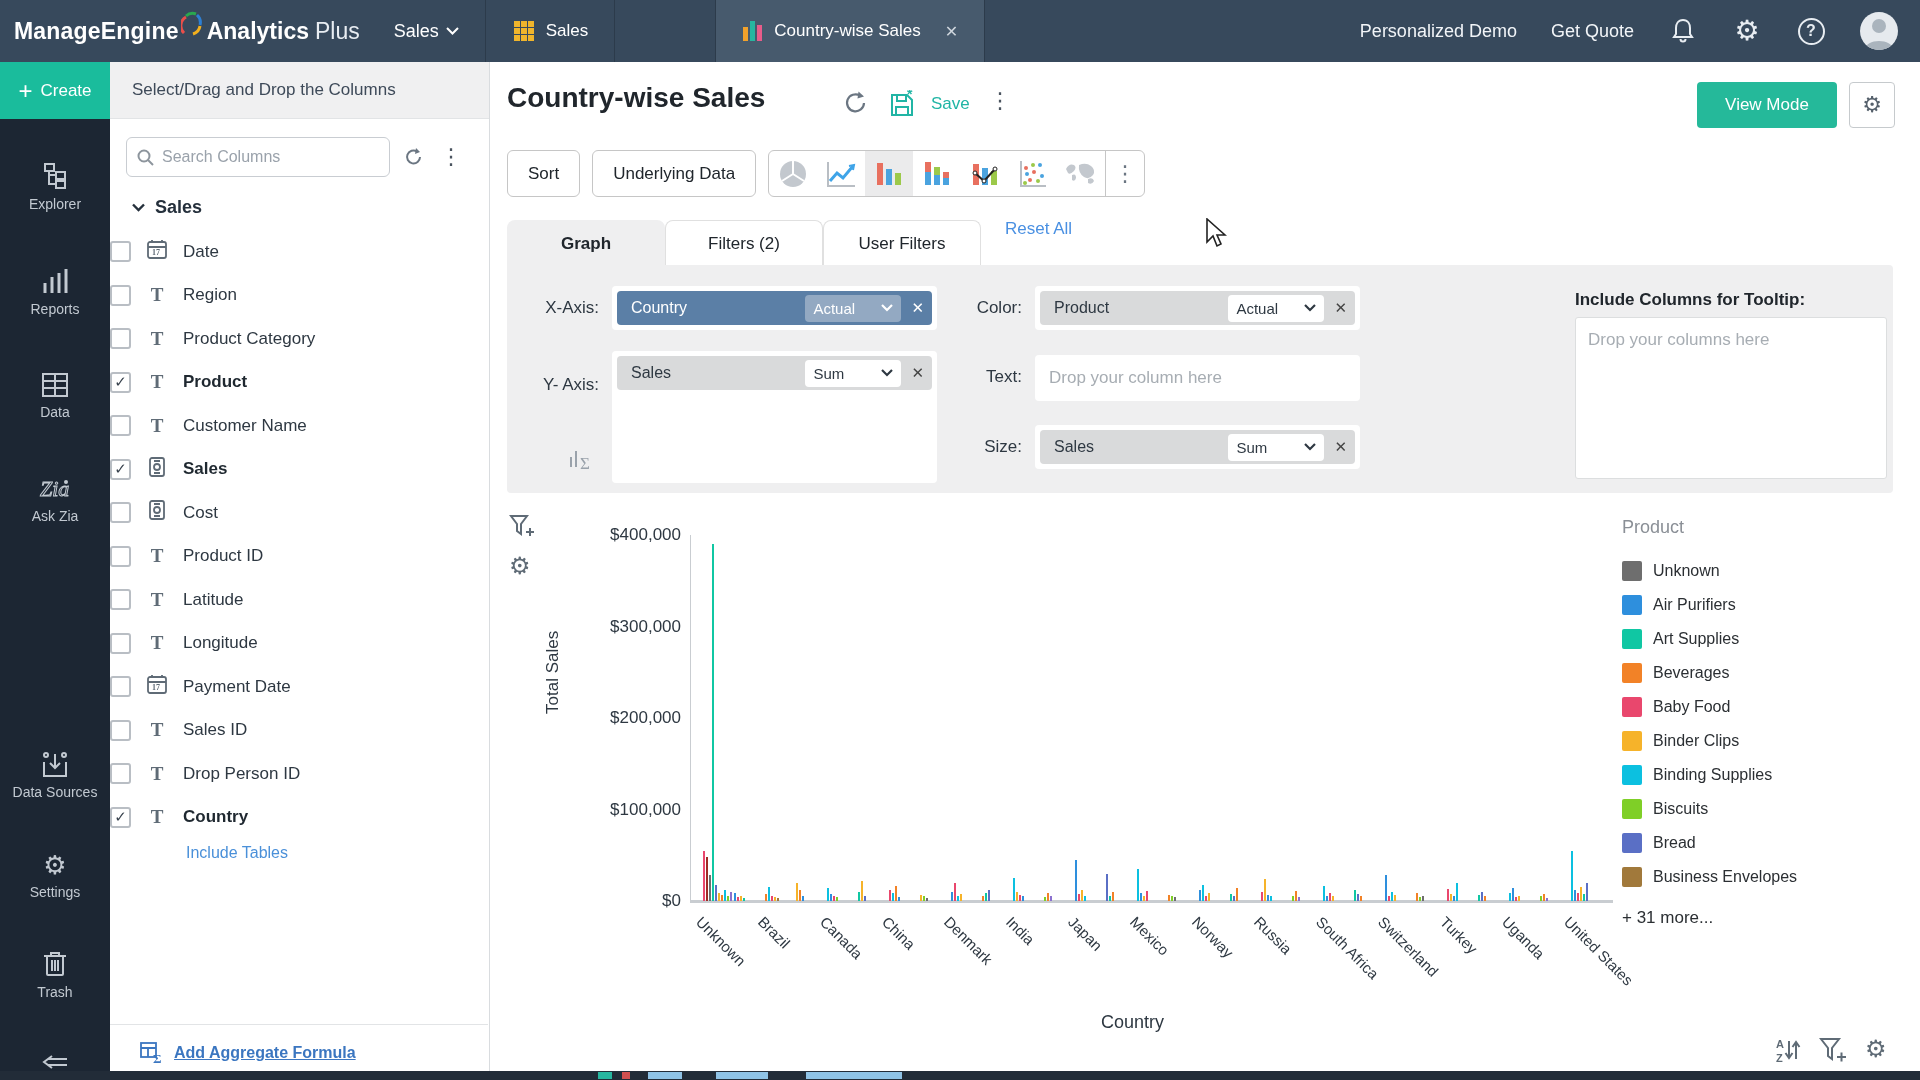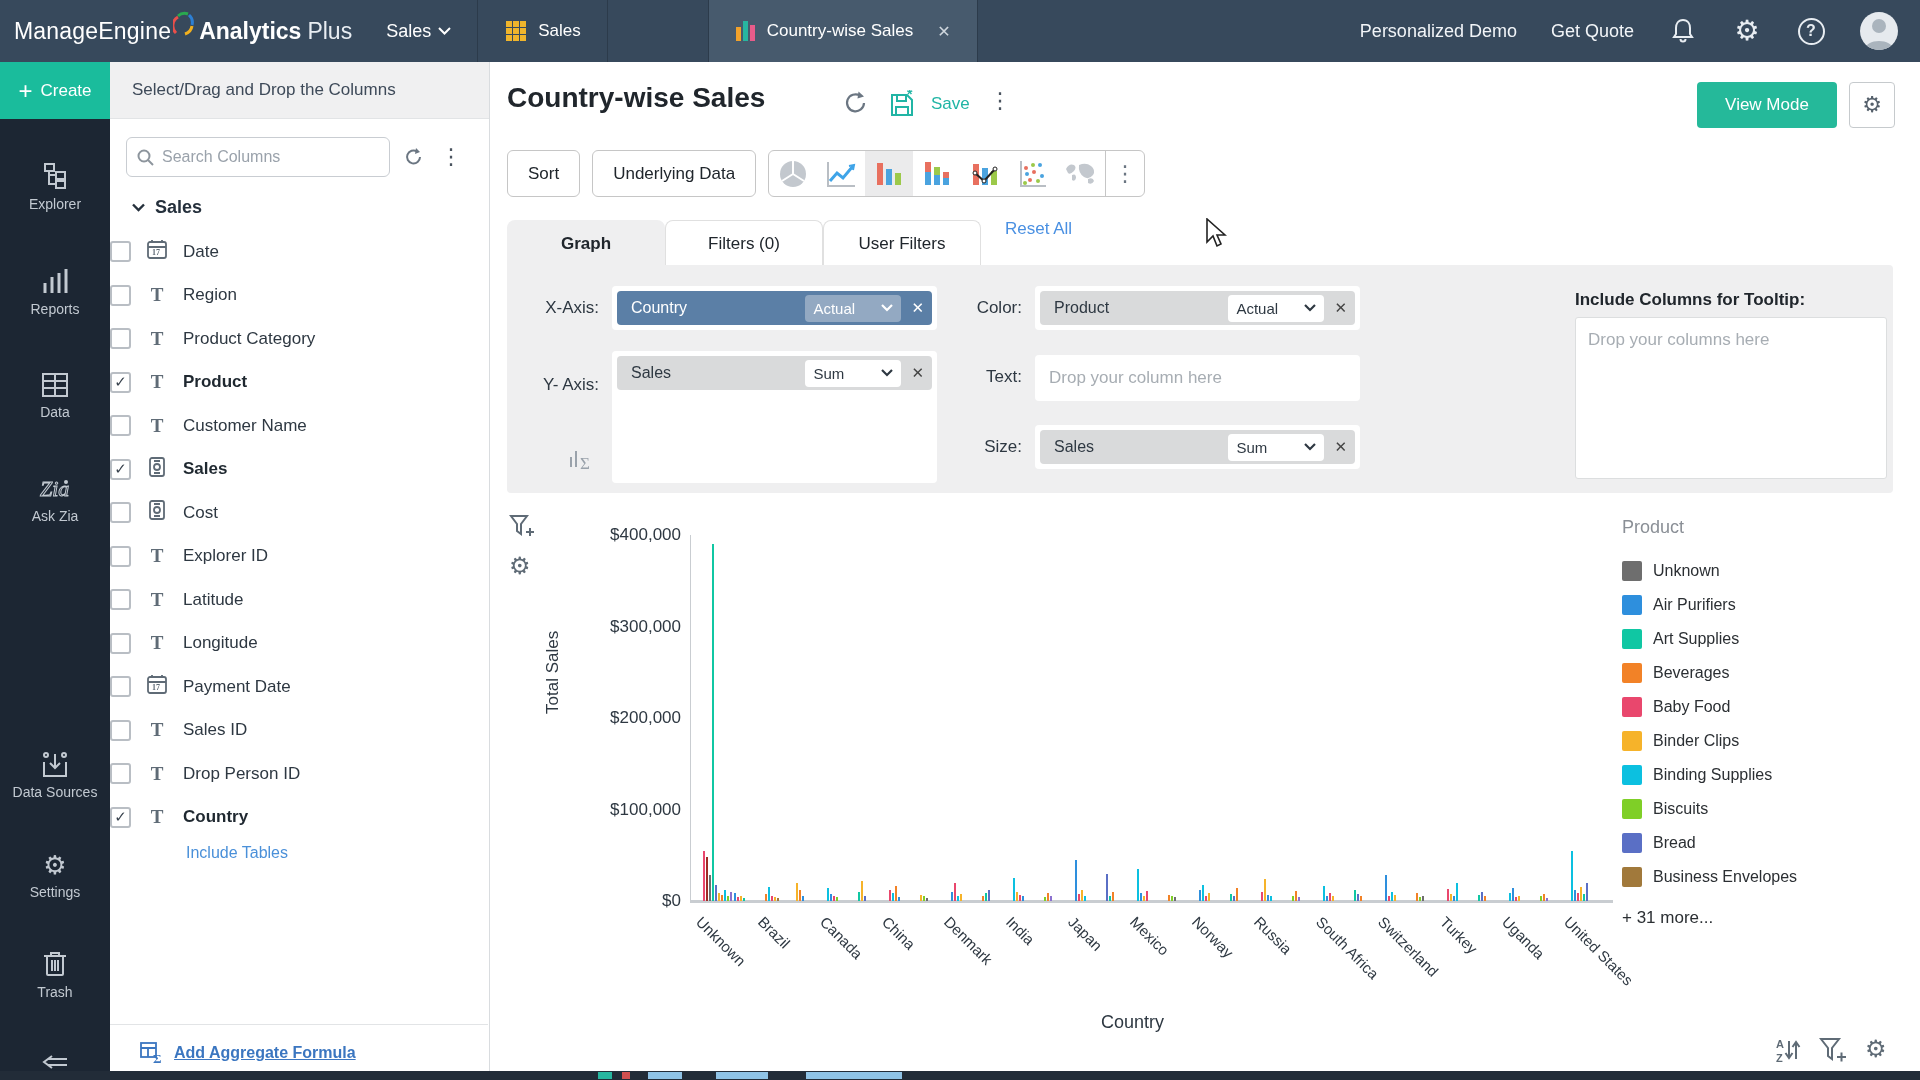--- a/index.html
+++ b/index.html
@@ -4,21 +4,21 @@
 <style>
   * { margin:0; padding:0; box-sizing:border-box; }
   html,body { width:1920px; height:1080px; overflow:hidden; background:#fff;
     font-family:"Liberation Sans", sans-serif; }
   #app { position:relative; width:1920px; height:1080px; }
 
   
   .topbar { position:absolute; left:0; top:0; width:1920px; height:62px;
     background:#37495c; display:flex; align-items:center; color:#fff; }
   .brand { display:flex; align-items:center; margin-left:14px; white-space:nowrap; }
-  .brand .me { font-size:23px; font-weight:normal; color:#fff; letter-spacing:.2px; }
+  .brand .me { font-size:23px; font-weight:bold; color:#fff; letter-spacing:.2px; }
   .brand .swirl { margin:0 4px 10px 2px; }
   .brand .ap { font-size:23px; font-weight:bold; color:#fff; }
   .brand .plus { font-size:23px; font-weight:300; color:#e8edf2; margin-left:6px; }
   .ws { display:flex; align-items:center; gap:7px; margin-left:34px; font-size:18px; cursor:pointer; }
   .tb-sep { width:1px; height:62px; background:#2c3b4b; margin-left:26px; }
   .tb-tab { display:flex; align-items:center; gap:10px; height:62px; padding:0 26px; font-size:17px; }
   .tb-tab.active { background:#475a6d; border-left:1px solid #2c3b4b; border-right:1px solid #2c3b4b; }
   .tb-tab .close { margin-left:14px; font-size:16px; color:#cfd6dd; cursor:pointer; }
   .tb-right { margin-left:auto; display:flex; align-items:center; gap:34px; margin-right:22px; }
   .tb-link { font-size:18px; color:#f2f5f8; cursor:pointer; white-space:nowrap; }
@@ -368,21 +368,21 @@
                 <rect x="1" y="1" width="14" height="18" rx="2"></rect>
                 <circle cx="8" cy="10" r="3"></circle>
                 <path d="M5 4 L11 4 M5 16 L11 16"></path>
               </g>
             </svg></span>
           <span class="col-label">Cost</span>
         </div>
         <div class="col-row">
           <span class="cbx"></span>
           <span class="type-ic">T</span>
-          <span class="col-label">Explorer ID</span>
+          <span class="col-label">Product ID</span>
         </div>
         <div class="col-row">
           <span class="cbx"></span>
           <span class="type-ic">T</span>
           <span class="col-label">Latitude</span>
         </div>
         <div class="col-row">
           <span class="cbx"></span>
           <span class="type-ic">T</span>
           <span class="col-label">Longitude</span>
@@ -527,21 +527,21 @@
         </div>
         <div class="ct-sep"></div>
         <div class="ct-item" style="width:38px;">
             <span class="kebab" style="color:#6b7682;">⋮</span>
           </div>
       </div>
     </div>
 
     <div class="tabs-row">
       <div class="cfg-tab active">Graph</div>
-      <div class="cfg-tab plain">Filters  (0)</div>
+      <div class="cfg-tab plain">Filters  (2)</div>
       <div class="cfg-tab plain">User Filters</div>
       <div class="reset-link">Reset All</div>
     </div>
 
     <div class="config-panel">
 
       <div class="cfg-label" style="left:-18px; top:33px;">X-Axis:</div>
       <div class="dropzone" style="left:105px; top:21px; width:325px; height:44px;">
         <div class="pill blue">
           <span class="fld">Country</span>

